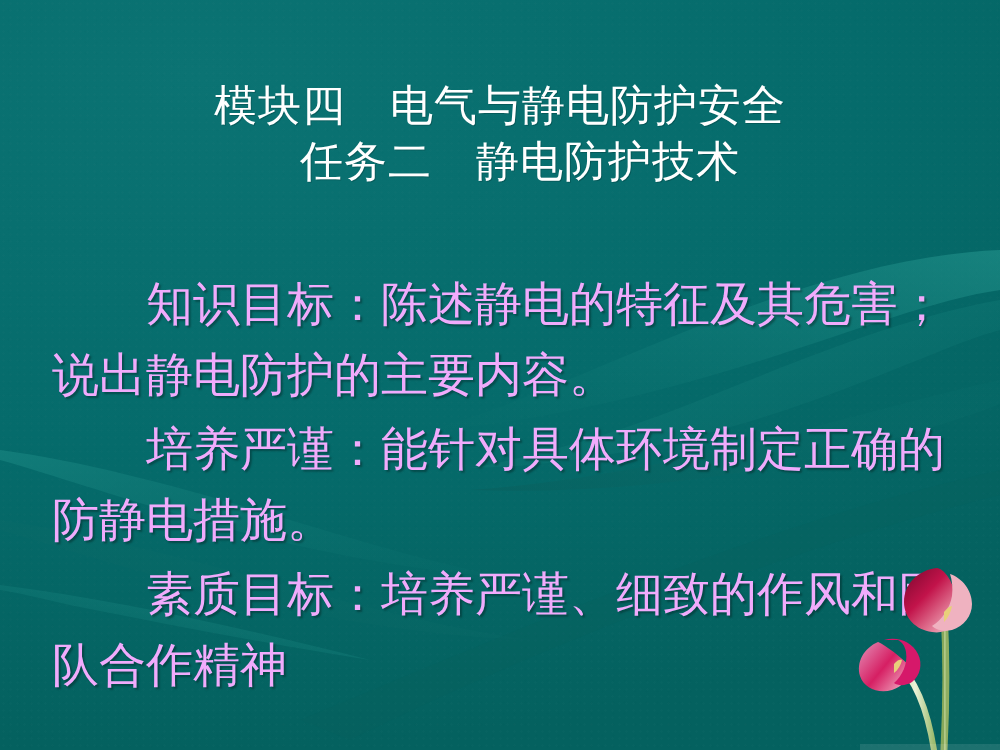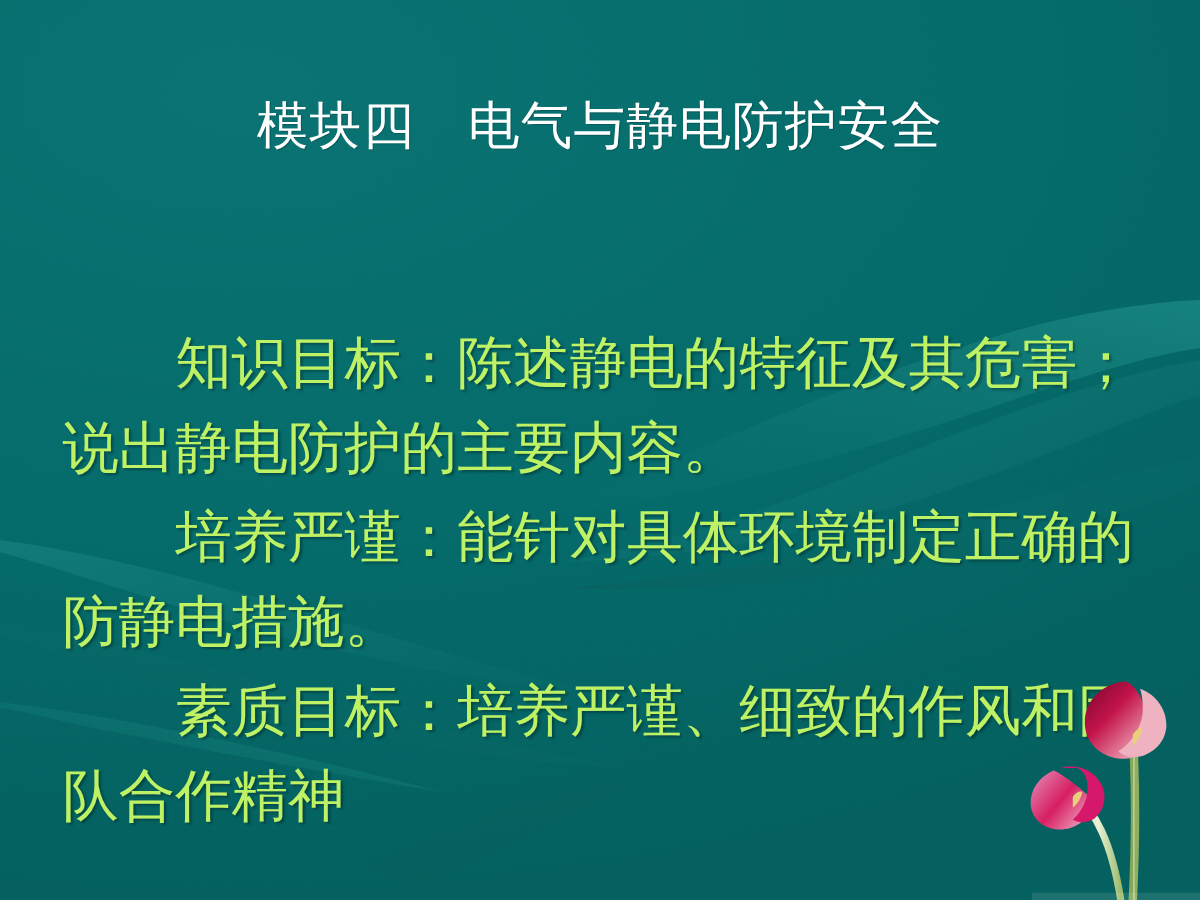--- a/index.html
+++ b/index.html
@@ -7,21 +7,21 @@
     margin: 0;
     padding: 0;
     background: #3a3a3a;
   }
   #slide {
     position: relative;
     width: 1000px;
     height: 750px;
     overflow: hidden;
     background: #056b6b;
-    font-family: Liberation Serif, serif;
+    font-family: Liberation Sans, sans-serif;
     -webkit-font-smoothing: antialiased;
   }
 
   
   #bg-base {
     position: absolute;
     inset: 0;
     background:
       radial-gradient(ellipse 120% 90% at 20% 10%, #0b7373 0%, #056b6b 55%, #04615f 100%);
   }
@@ -71,21 +71,21 @@
 
   
   #body-block {
     position: absolute;
     top: 268px;
     left: 52px;
     width: 905px;
     z-index: 5;
   }
   .body-para {
-    color: #bef264;
+    color: #f0abfc;
     font-size: 47px;
     line-height: 1.52;
     text-indent: 2em;
     margin: 0 0 2px 0;
     letter-spacing: 0px;
     text-shadow: 2px 2px 2px rgba(0,0,0,0.30);
     word-break: break-all;
   }
 
   
@@ -152,20 +152,21 @@
       <path d="M0,585 C120,600 250,630 370,660 C290,648 170,625 70,605
                C40,598 15,592 0,590 Z" fill="url(#rg2)"></path>
 
       <path d="M300,720 C420,670 560,610 700,560 C800,524 890,495 1000,470
                L1000,495 C900,520 800,552 700,590 C570,639 440,695 350,740 Z" fill="#0a5f5d" opacity="0.22"></path>
     </svg>
   </div>
 
   <div id="title-block">
     <div class="title-line" id="title-line-1">模块四　电气与静电防护安全</div>
+    <div class="title-line" id="title-line-2">任务二　静电防护技术</div>
   </div>
 
   <div id="body-block">
     <p class="body-para">知识目标：陈述静电的特征及其危害；说出静电防护的主要内容。</p>
     <p class="body-para">培养严谨：能针对具体环境制定正确的防静电措施。</p>
     <p class="body-para">素质目标：培养严谨、细致的作风和团队合作精神</p>
   </div>
 
   <div id="flower-decoration">
     <svg viewBox="0 0 160 200" xmlns="http://www.w3.org/2000/svg">

